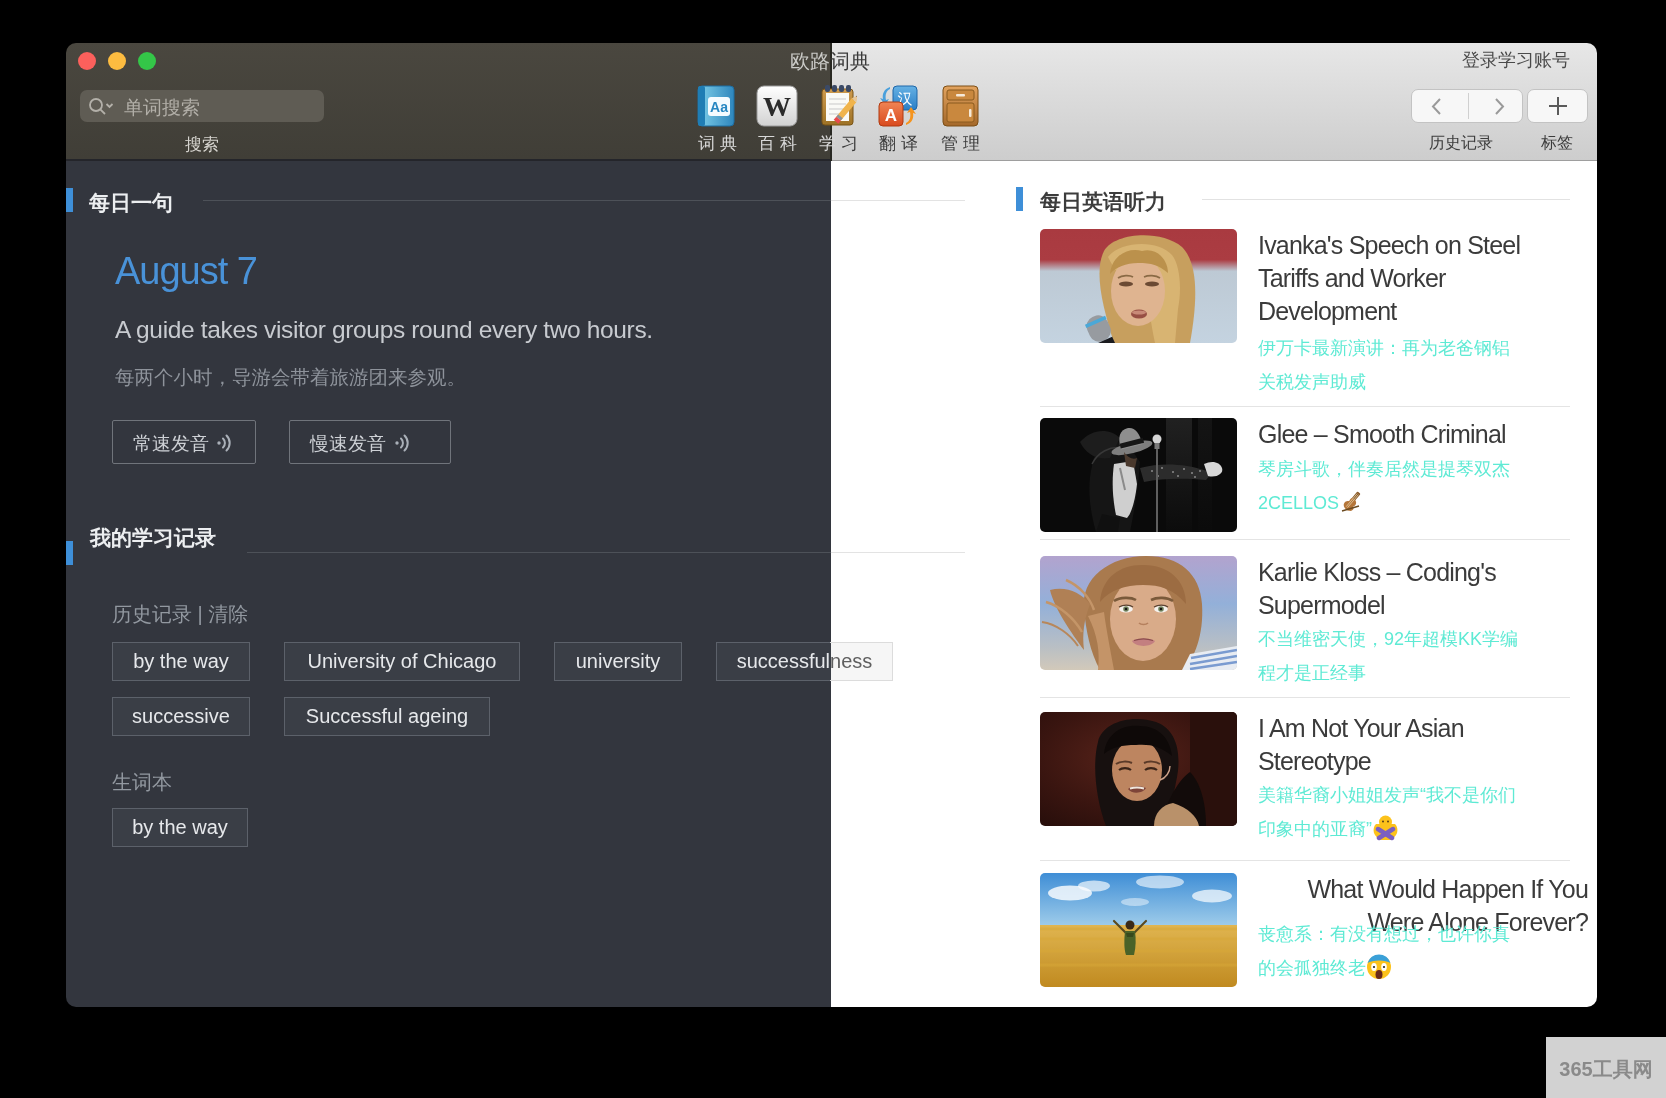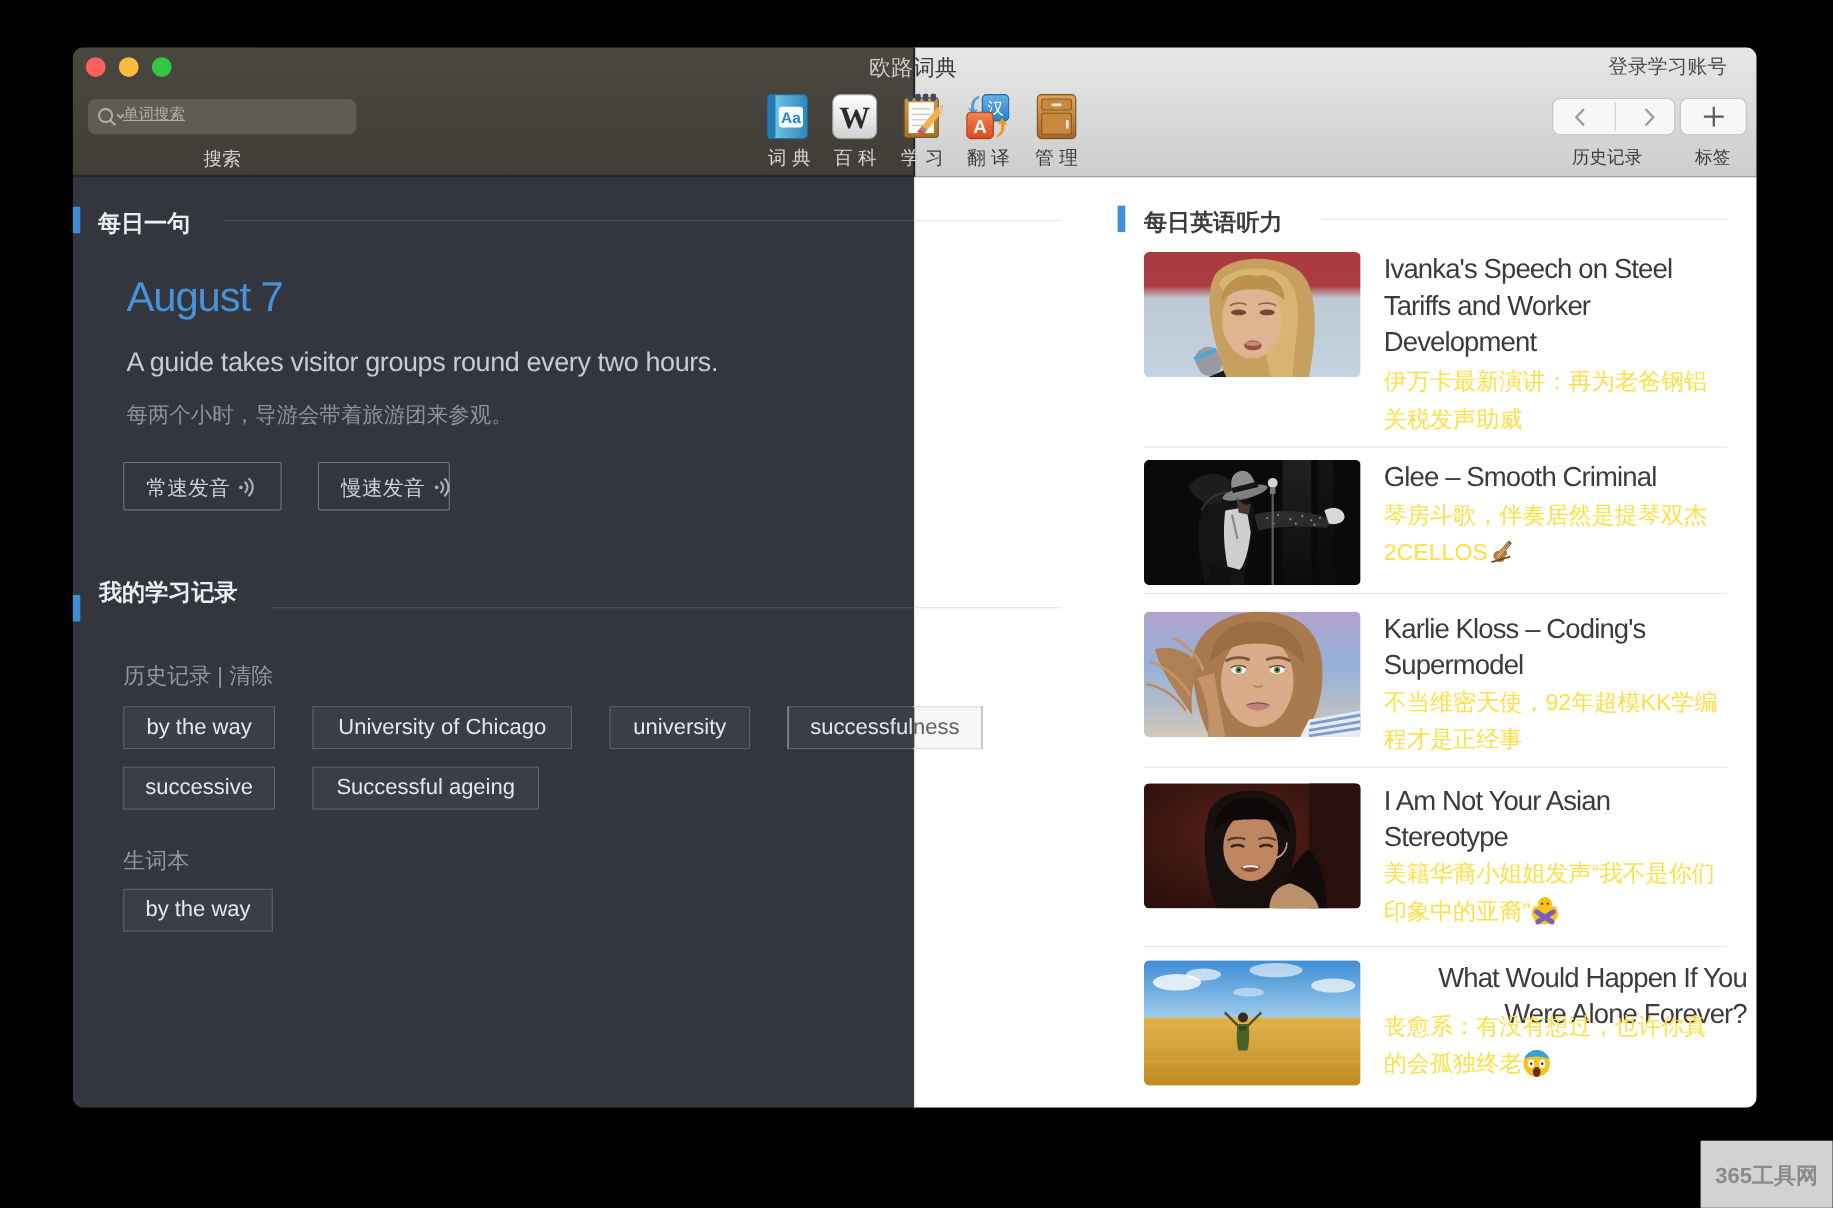--- a/index.html
+++ b/index.html
@@ -14,21 +14,21 @@
 .title{top:49px;font-size:20px;letter-spacing:0px;}
 .sbox{left:14px;top:47px;width:244px;height:32px;background:#5f5c54;border-radius:7px;}
 .slbl{left:96px;top:90px;width:80px;text-align:center;font-size:17px;color:#d6d4cf;}
 .icolbl{top:89px;font-size:17px;white-space:nowrap;}
 .blubar{width:7px;height:24px;background:#3e8fd8;}
 .seg{top:46px;height:34px;background:#f7f7f7;border:1px solid #c3c3c3;border-radius:7px;box-sizing:border-box;}
 .hdrlbl{top:90px;font-size:16px;color:#3c3c3c;white-space:nowrap;}
 .chip{height:37px;background:#3a3e46;border:1px solid #5c616a;line-height:37px;text-align:center;font-size:20px;color:#e6e8eb;white-space:nowrap;}
 .thumb{left:974px;width:197px;height:114px;border-radius:5px;overflow:hidden;}
 .ttl{left:1192px;width:330px;font-size:25px;letter-spacing:-0.8px;line-height:33px;color:#3b3b3b;}
-.sub{left:1192px;width:330px;font-size:21px;line-height:34px;color:#fde047;}
+.sub{left:1192px;width:330px;font-size:18px;line-height:34px;color:#5eead4;}
 .div{left:974px;width:530px;height:1px;background:#e4e4e4;}
 .wm{left:1546px;top:1037px;width:120px;height:61px;background:#d2d2d2;color:#8a8a8a;font-weight:bold;font-size:20px;text-align:center;line-height:64px;}
 </style></head>
 <body>
 <div class="win">
 <div class="a hdrL"></div>
 <div class="a hdrR"></div>
 <div class="a hsplit"></div>
 <div class="a paneL"></div>
 <div class="a paneR"></div>
@@ -36,21 +36,21 @@
 <div class="a tl" style="left:42px;background:#fdbc40"></div>
 <div class="a tl" style="left:72px;background:#34c648"></div>
 <div class="a title" style="left:724px;top:5px;"><span style="color:#cbcbc8">欧路</span><span style="color:#3a3a3a">词典</span></div>
 <div class="a" style="left:1396px;top:5px;font-size:18px;color:#4a4a4a;">登录学习账号</div>
 <div class="a sbox">
 <svg class="a" style="left:8px;top:7px" width="26" height="19" viewBox="0 0 26 19">
 <circle cx="8" cy="8" r="6" fill="none" stroke="#b3b0a9" stroke-width="1.8"></circle>
 <line x1="12.3" y1="12.3" x2="17" y2="17" stroke="#b3b0a9" stroke-width="1.8"></line>
 <path d="M18.5 7 L21.5 10 L24.5 7" fill="none" stroke="#b3b0a9" stroke-width="1.8"></path>
 </svg>
-<span style="position:absolute;left:32px;top:5px;font-size:14px;color:#b2afa8;text-decoration:underline;">单词搜索</span>
+<span style="position:absolute;left:44px;top:5px;font-size:19px;color:#b2afa8;">单词搜索</span>
 </div>
 <div class="a slbl">搜索</div>
 <svg class="a" style="left:631px;top:42px" width="38" height="42" viewBox="0 0 38 42">
 <defs>
         <linearGradient id="bk" x1="0" y1="0" x2="1" y2="0">
           <stop offset="0" stop-color="#7fd0ea"></stop>
           <stop offset="1" stop-color="#2e86bd"></stop>
         </linearGradient>
       </defs>
 <rect x="1" y="1" width="36" height="40" rx="4" fill="url(#bk)" stroke="#1d6ea3"></rect>
@@ -152,21 +152,21 @@
 <div class="a" style="left:49px;top:207px;font-size:38px;letter-spacing:-1px;color:#4992d8;">August 7</div>
 <div class="a" style="left:49px;top:273px;font-size:24.5px;letter-spacing:-0.35px;color:#c8cbd0;">A guide takes visitor groups round every two hours.</div>
 <div class="a" style="left:49px;top:321px;font-size:19.5px;color:#8e939b;">每两个小时，导游会带着旅游团来参观。</div>
 <div class="a" style="left:46px;top:377px;width:144px;height:44px;border:1px solid #70747b;border-radius:2px;box-sizing:border-box;">
 <span style="position:absolute;left:20px;top:10px;font-size:19px;color:#ced1d6;">常速发音</span>
 <svg style="position:absolute;left:103px;top:12px" width="20" height="20" viewBox="0 0 20 20">
         <circle cx="3" cy="10" r="1.7" fill="#aab0b8"></circle>
         <path d="M7 5.5 A6.2 6.2 0 0 1 7 14.5 M10.5 2.5 A10.4 10.4 0 0 1 10.5 17.5" fill="none" stroke="#aab0b8" stroke-width="2" stroke-linecap="round"></path>
       </svg>
 </div>
-<div class="a" style="left:223px;top:377px;width:120px;height:44px;border:1px solid #70747b;border-radius:2px;box-sizing:border-box;">
+<div class="a" style="left:223px;top:377px;width:162px;height:44px;border:1px solid #70747b;border-radius:2px;box-sizing:border-box;">
 <span style="position:absolute;left:20px;top:10px;font-size:19px;color:#ced1d6;">慢速发音</span>
 <svg style="position:absolute;left:104px;top:12px" width="20" height="20" viewBox="0 0 20 20">
         <circle cx="3" cy="10" r="1.7" fill="#aab0b8"></circle>
         <path d="M7 5.5 A6.2 6.2 0 0 1 7 14.5 M10.5 2.5 A10.4 10.4 0 0 1 10.5 17.5" fill="none" stroke="#aab0b8" stroke-width="2" stroke-linecap="round"></path>
       </svg>
 </div>
 <div class="a blubar" style="left:0;top:498px;"></div>
 <div class="a" style="left:24px;top:481px;font-size:21px;font-weight:bold;color:#eceef0;">我的学习记录</div>
 <div class="a" style="left:181px;top:509px;width:584px;height:1px;background:#4d5158;"></div>
 <div class="a" style="left:765px;top:509px;width:134px;height:1px;background:#e3e3e3;"></div>

